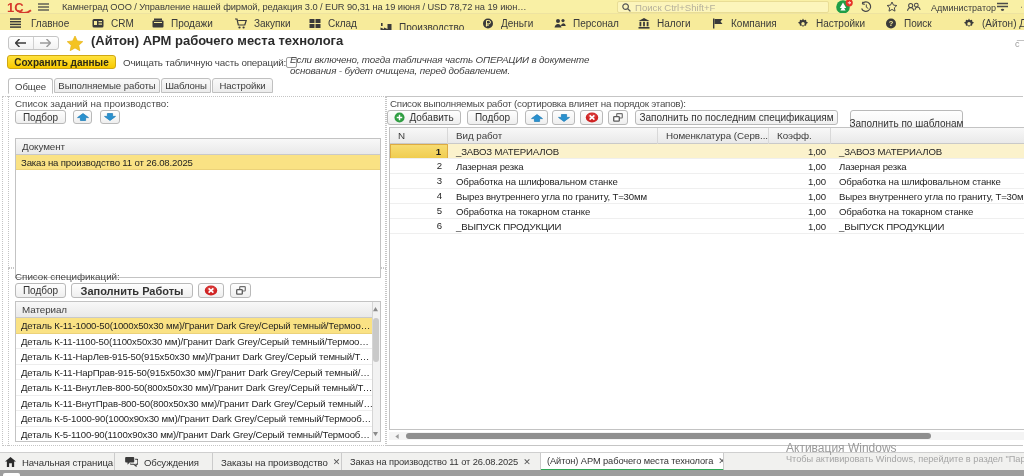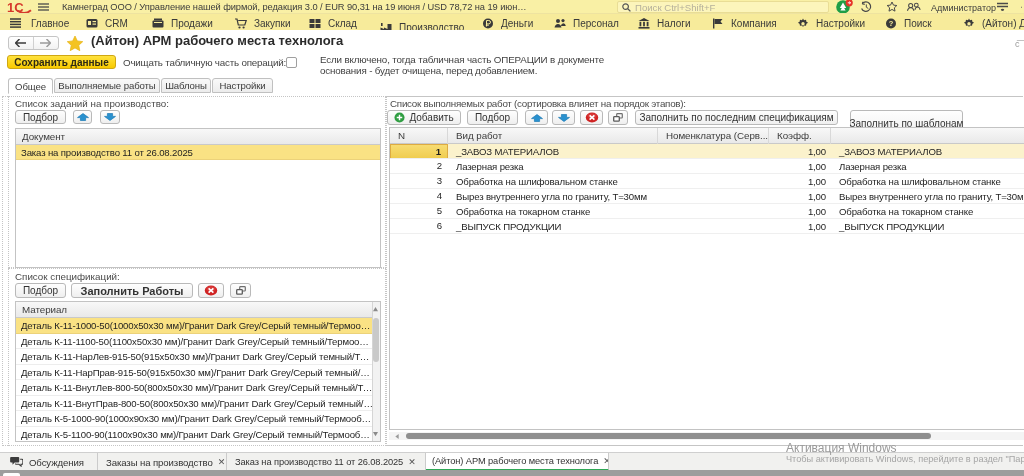--- a/index.html
+++ b/index.html
@@ -28,21 +28,21 @@
 .btn { position:absolute; border:1px solid #b9b9b9; border-radius:3px;
   background:linear-gradient(#fefefe,#efefef); font-size:10px; color:#333;
   display:flex; align-items:center; justify-content:center; white-space:nowrap; }
 #savebtn { left:7px; top:55px; width:109px; height:14px; border:1px solid #cfa713;
   border-radius:3px; background:linear-gradient(#ffe23e,#f8ca00);
   font-weight:bold; font-size:10px; color:#2e2a14; display:flex;
   align-items:center; justify-content:center; }
 .lbl { position:absolute; font-size:9.8px; color:#444; white-space:nowrap; }
 #chk { left:286px; top:57px; width:11px; height:11px; border:1px solid #9f9f9f;
   border-radius:2px; background:#fff; }
-#hint { left:320px; top:55px; font-size:9.8px; letter-spacing:-0.15px; color:#3f3f3f; line-height:10.5px; }
+#hint { left:290px; top:55px; font-size:9.8px; letter-spacing:-0.15px; color:#3f3f3f; line-height:10.5px;font-style:italic; }
 
 
 .tab { position:absolute; top:78px; height:15px; border:1px solid #c0c0c0;
   border-radius:3px 3px 0 0; background:linear-gradient(#f9f9f9,#ececec);
   font-size:9.6px; letter-spacing:-0.1px; color:#3c3c3c; display:flex; align-items:center;
   justify-content:center; white-space:nowrap; }
 .tab.active { background:#fff; border-bottom:1px solid #fff; height:16px; z-index:3; }
 
 
 .dotted { position:absolute; border:1px dotted #c5c5c5; }
@@ -136,21 +136,21 @@
             <line x1="0" y1="1" x2="11" y2="1"></line>
             <line x1="0" y1="3.7" x2="11" y2="3.7"></line>
             <line x1="0" y1="6.4" x2="11" y2="6.4"></line>
             <line x1="0" y1="9.1" x2="11" y2="9.1"></line>
           </g>
         </svg>
       </div>
       <div class="mitem abs" style="left:31px;top:4px;">
         <span>Главное</span>
       </div>
-      <div class="mitem abs" style="left:86px;top:4px;">
+      <div class="mitem abs" style="left:92px;top:4px;">
         <svg width="12" height="11" viewBox="0 0 12 11" style="margin-right:7px">
           <rect x="0.5" y="1" width="11" height="8.5" rx="1.5" fill="#3a3a3a"></rect>
           <rect x="2" y="3" width="3" height="4" fill="#f7eb9b"></rect>
           <rect x="6.5" y="3" width="3.5" height="1.2" fill="#f7eb9b"></rect>
           <rect x="6.5" y="5.5" width="3.5" height="1.2" fill="#f7eb9b"></rect>
         </svg>
         <span>CRM</span>
       </div>
       <div class="mitem abs" style="left:152px;top:4px;">
         <svg width="12" height="11" viewBox="0 0 12 11" style="margin-right:7px">
@@ -279,21 +279,21 @@
   <div class="btn" style="left:73px;top:110px;width:19px;height:14px">
     <svg width="12" height="8" viewBox="0 0 12 8">
         <path d="M6 0.5 L11.5 4.6 H8.6 V7.5 H3.4 V4.6 H0.5 z" fill="#2991cf" stroke="#1d7ab4" stroke-width="0.7"></path>
       </svg>
   </div>
   <div class="btn" style="left:100px;top:110px;width:20px;height:14px">
     <svg width="12" height="8" viewBox="0 0 12 8">
         <path d="M6 7.5 L11.5 3.4 H8.6 V0.5 H3.4 V3.4 H0.5 z" fill="#2991cf" stroke="#1d7ab4" stroke-width="0.7"></path>
       </svg>
   </div>
-  <div class="tbl" style="left:15px;top:128px;width:366px;height:140px">
+  <div class="tbl" style="left:15px;top:138px;width:366px;height:140px">
     <div class="thead" style="height:16px;padding-left:6px">Документ</div>
     <div class="trow ylw" style="height:15px;padding-left:5px;border-bottom:1px solid #ecd27a">Заказ на производство 11 от 26.08.2025</div>
   </div>
 
   <div class="lbl" style="left:15px;top:271px;color:#4a4a4a">Список спецификаций:</div>
   <div class="btn" style="left:15px;top:283px;width:51px;height:15px">Подбор</div>
   <div class="btn" style="left:71px;top:283px;width:122px;height:15px;font-weight:bold;font-size:11px">Заполнить Работы</div>
   <div class="btn" style="left:198px;top:283px;width:26px;height:15px">
     <svg width="14" height="11" viewBox="0 0 14 11">
         <ellipse cx="7" cy="5.5" rx="6.2" ry="5" fill="#cf2323"></ellipse>
@@ -417,20 +417,24 @@
   <div class="abs" style="left:389px;top:432px;width:635px;height:8px;background:#f4f4f4"></div>
   <svg class="abs" style="left:395px;top:434px" width="4" height="5" viewBox="0 0 4 6">
       <path d="M4 0 L0 3 L4 6 z" fill="#9a9a9a"></path>
     </svg>
   <div class="abs" style="left:406px;top:433px;width:525px;height:6px;background:#8f8f8f;border-radius:3px"></div>
 
   <div class="abs wm1">Активация Windows</div>
   <div class="abs wm2">Чтобы активировать Windows, перейдите в раздел "Параме</div>
 
   <div class="abs" id="btmbar">
+    <div class="btab" style="width:115px;padding-left:5px">
+      <svg style="margin-right:6px" width="11" height="10" viewBox="0 0 12 11">
+          <path d="M6 0 L12 5 H10 V11 H7.5 V7 H4.5 V11 H2 V5 H0 z" fill="#2b2b2b"></path>
+        </svg>Начальная страница</div>
     <div class="btab" style="width:98px;padding-left:10px">
       <svg style="margin-right:6px" width="13" height="10" viewBox="0 0 14 11">
           <path d="M1 0 H9 Q10 0 10 1 V5 Q10 6 9 6 H5 L2.6 8.4 V6 H1 Q0 6 0 5 V1 Q0 0 1 0 z" fill="#3b3b3b"></path>
           <path d="M11 2.5 H13 Q14 2.5 14 3.5 V7 Q14 8 13 8 H12 V10 L9.7 8 H6.5 Q5.8 8 5.8 7.2" fill="none" stroke="#3b3b3b" stroke-width="1.2"></path>
         </svg>Обсуждения</div>
     <div class="btab" style="width:129px;padding-left:8px">Заказы на производство<span class="x">✕</span></div>
     <div class="btab" style="width:199px;padding-left:8px;font-size:9.3px">Заказ на производство 11 от 26.08.2025<span class="x">✕</span></div>
     <div class="btab active" style="width:183px;padding-left:6px;font-size:9.3px">(Айтон) АРМ рабочего места технолога<span class="x">✕</span></div>
   </div>
   <div class="abs" id="taskbar"></div>

